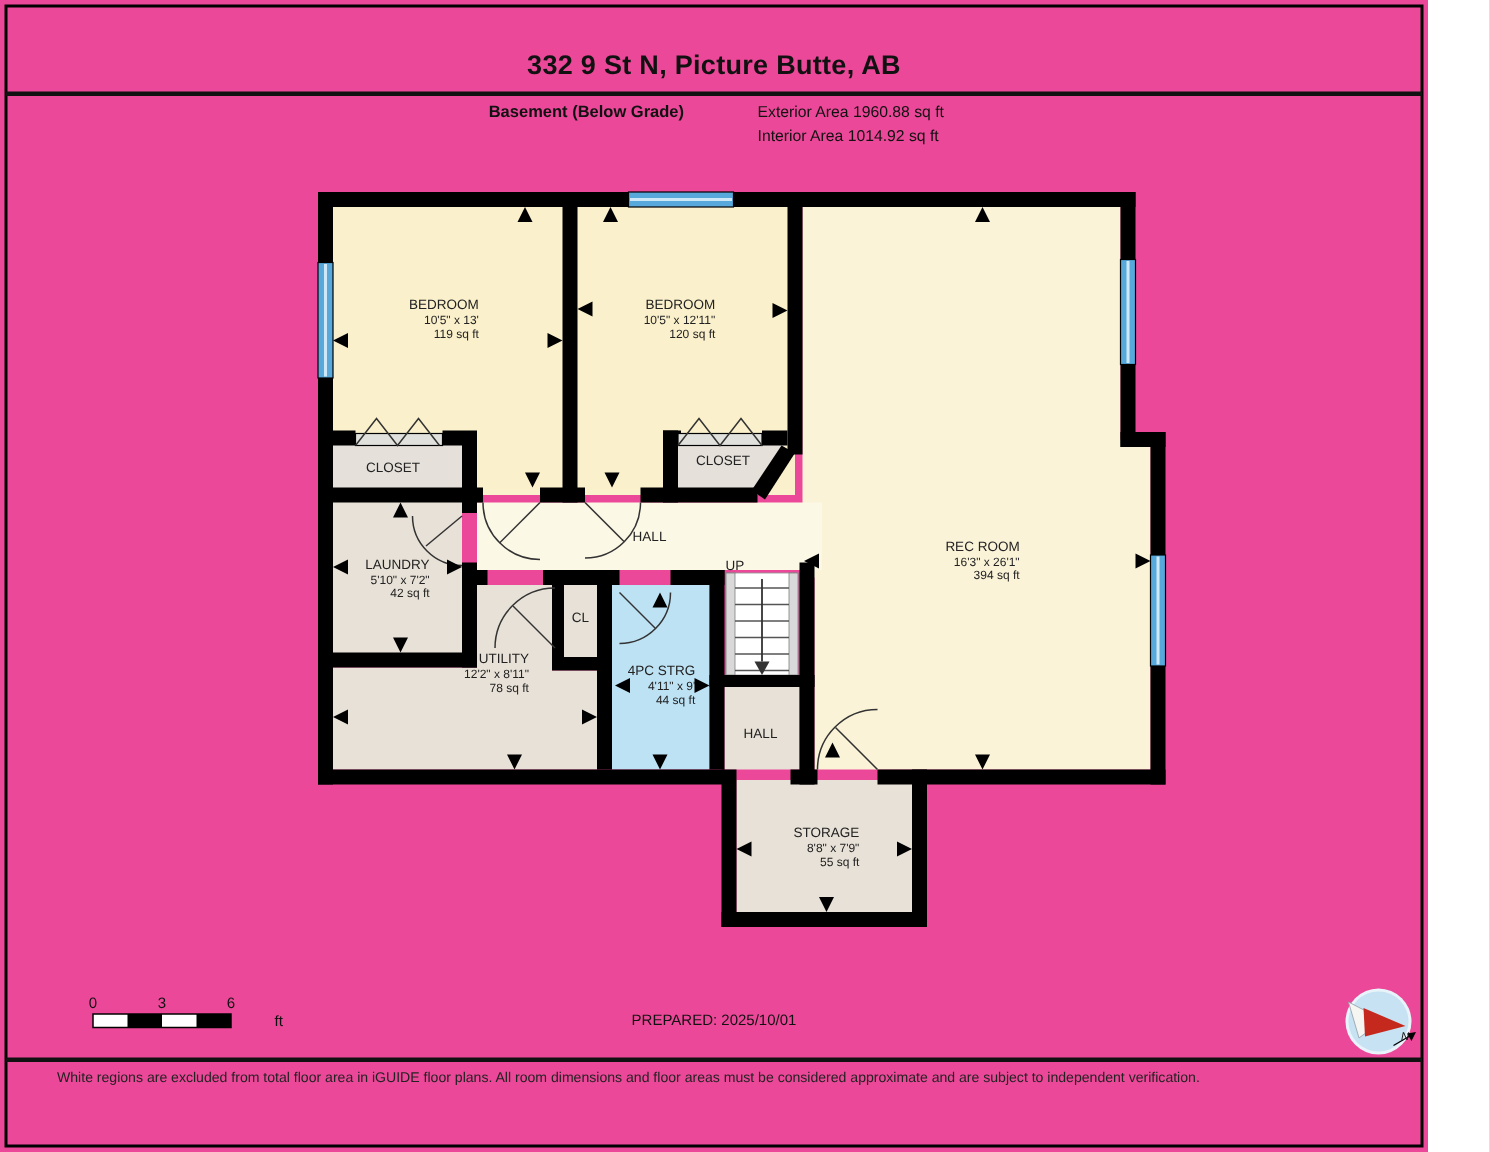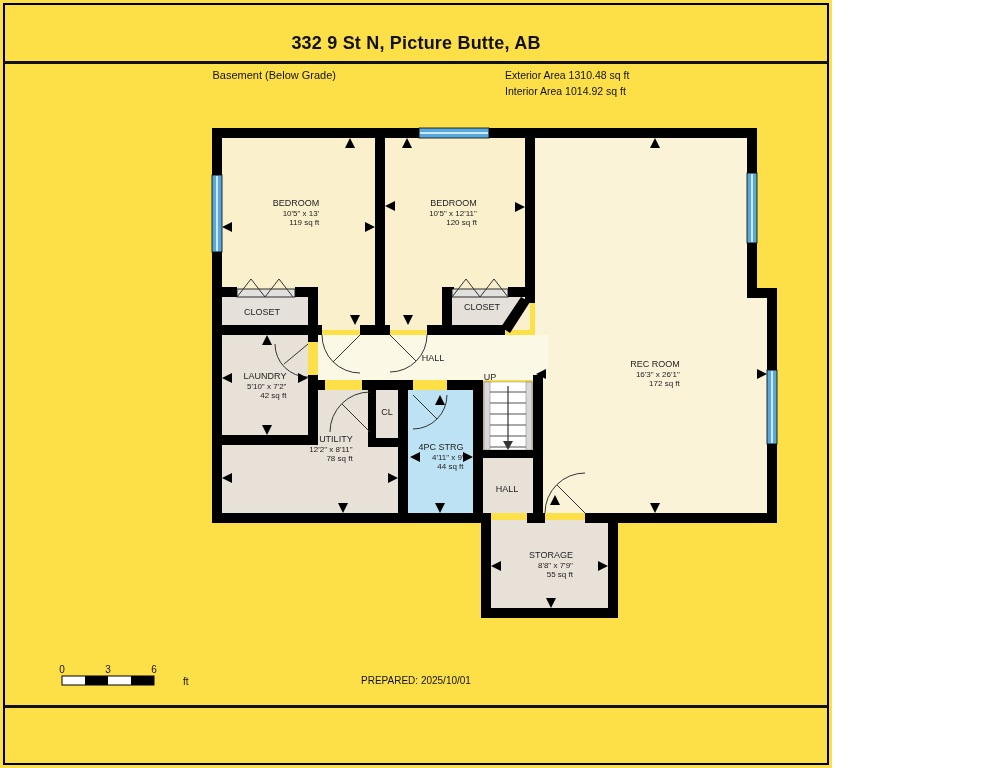--- a/index.html
+++ b/index.html
@@ -1,44 +1,44 @@
 <!DOCTYPE html>
 <html><head>
 <meta charset="utf-8">
 <style>
   html,body{margin:0;padding:0;background:#fff;}
-  #page{position:relative;width:832px;height:768px;background:#fde047;
+  #page{position:relative;width:952px;height:768px;background:#ec4899;
         font-family:"Liberation Sans", sans-serif;color:#111;overflow:hidden;}
   #page-border{position:absolute;left:3px;top:3px;right:3px;bottom:3px;
         border:2px solid #000;pointer-events:none;}
   .hrule{position:absolute;left:4px;right:4px;height:3px;background:#111;}
   #title{position:absolute;left:0;right:0;top:33px;text-align:center;
          font-size:18px;font-weight:bold;letter-spacing:.2px;}
-  #floor-label{position:absolute;right:496px;top:69px;font-size:11px;font-weight:normal;}
+  #floor-label{position:absolute;right:496px;top:69px;font-size:11px;font-weight:bold;}
   .area-line{position:absolute;left:505px;font-size:10.5px;}
   #plan-svg{position:absolute;left:0;top:0;}
   .rlabel{position:absolute;transform:translate(-50%,-50%);text-align:right;
           color:#222;white-space:nowrap;line-height:1.18;}
   .rname{font-size:9px;}
   .rdim{font-size:8px;}
   #prepared{position:absolute;left:0;right:0;top:675px;text-align:center;font-size:10px;}
   #disclaimer{position:absolute;left:38px;top:712px;font-size:9.4px;color:#222;}
   .scale-num{position:absolute;transform:translateX(-50%);font-size:10px;top:664px;}
   #scale-ft{position:absolute;left:159px;top:676px;font-size:10px;margin-left:24px;}
 </style>
 </head>
 <body>
 
 <div id="page">
   <div id="page-border"></div>
 
   <div id="title">332 9 St N, Picture Butte, AB</div>
   <div class="hrule" style="top:61px"></div>
   <div id="floor-label">Basement (Below Grade)</div>
-  <div class="area-line" style="top:69px">Exterior Area 1310.48 sq ft</div>
+  <div class="area-line" style="top:69px">Exterior Area 1960.88 sq ft</div>
   <div class="area-line" style="top:85px">Interior Area 1014.92 sq ft</div>
 
   <svg id="plan-svg" width="993" height="768" viewBox="0 0 993 768">
 
     <g>
       <polygon points="535,138 747,138 747,293 767,293 767,513 543,513 543,385 535,385" fill="#FAF3D8"></polygon>
       <rect x="217" y="133" width="163" height="197" fill="#FAF0CB"></rect>
       <rect x="380" y="133" width="150" height="197" fill="#FAF0CB"></rect>
       <rect x="318" y="335" width="230" height="45" fill="#FCF8E6"></rect>
       <rect x="217" y="292" width="91" height="38" fill="#E5E0DA"></rect>
@@ -238,29 +238,30 @@
     <div class="rname">UTILITY</div>
     <div class="rdim">12'2" x 8'11"</div>
     <div class="rdim">78 sq ft</div>
   </div>
   <div class="rlabel" style="left:507px;top:489px">
     <div class="rname">HALL</div>
   </div>
   <div class="rlabel" style="left:655px;top:374px">
     <div class="rname">REC ROOM</div>
     <div class="rdim">16'3" x 26'1"</div>
-    <div class="rdim">172 sq ft</div>
+    <div class="rdim">394 sq ft</div>
   </div>
   <div class="rlabel" style="left:551px;top:565px">
     <div class="rname">STORAGE</div>
     <div class="rdim">8'8" x 7'9"</div>
     <div class="rdim">55 sq ft</div>
   </div>
 
   <span class="scale-num" style="left:62px">0</span>
   <span class="scale-num" style="left:108px">3</span>
   <span class="scale-num" style="left:154px">6</span>
   <span id="scale-ft">ft</span>
 
   <div id="prepared">PREPARED: 2025/10/01</div>
   <div class="hrule" style="top:705px"></div>
+  <div id="disclaimer">White regions are excluded from total floor area in iGUIDE floor plans. All room dimensions and floor areas must be considered approximate and are subject to independent verification.</div>
   <div style="position:absolute;left:934px;top:686px;font-size:7.5px;font-style:italic;">N</div>
 </div>
 
 </body></html>

